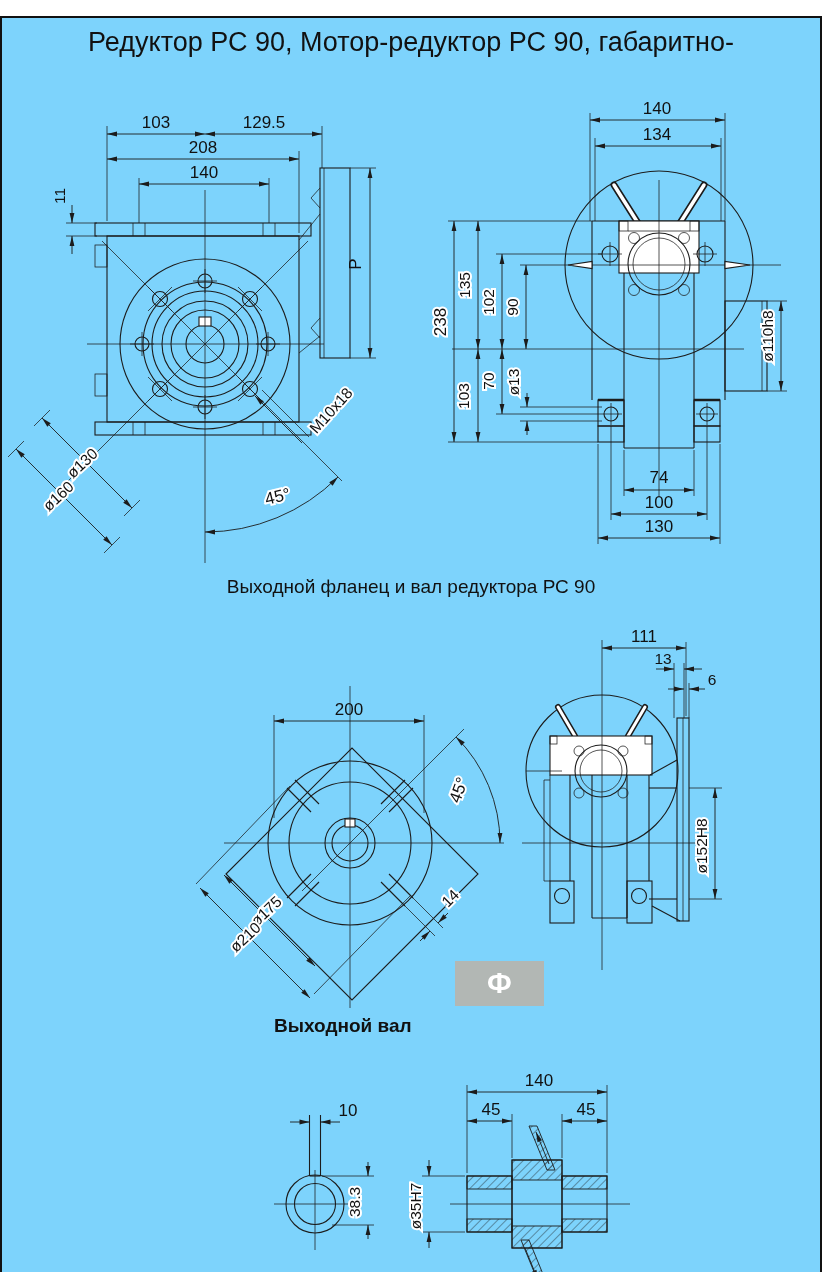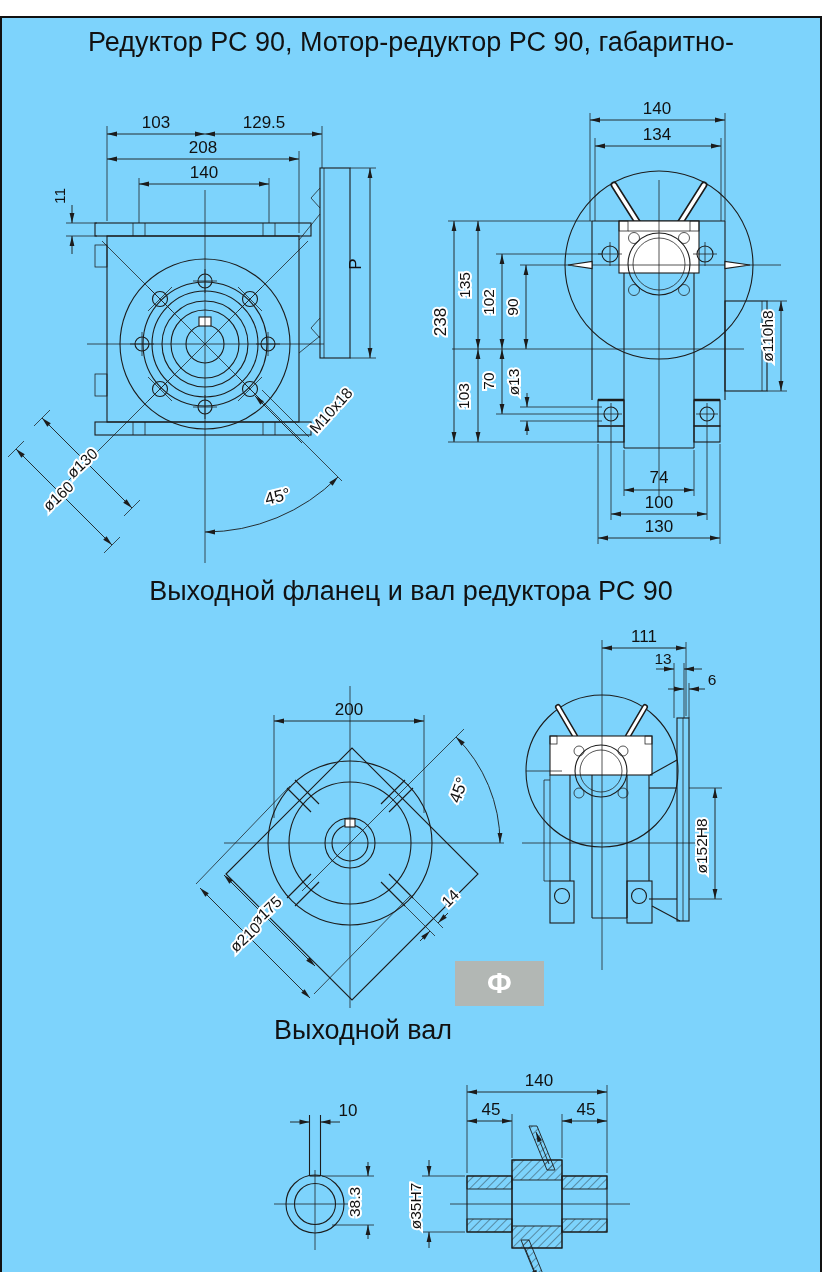--- a/index.html
+++ b/index.html
@@ -1,22 +1,22 @@
 <!DOCTYPE html>
 <html><head>
 <meta charset="utf-8">
 <style>
   html,body{margin:0;padding:0;background:#fff;}
   .page{position:relative;width:822px;height:1272px;background:#7dd3fc;border:2px solid #111;
         box-sizing:border-box;font-family:"Liberation Sans",sans-serif;color:#111;overflow:hidden;margin-top:16px;}
   .title-main{position:absolute;top:8px;left:0;width:100%;text-align:center;
               font-size:27px;line-height:33px;font-weight:500;}
   .title-flange{position:absolute;top:558px;left:0;width:100%;text-align:center;
-                font-size:27px;font-weight:500;}
-  .title-shaft{position:absolute;top:997px;left:272px;font-size:27px;font-weight:normal;}
+                font-size:19px;font-weight:500;}
+  .title-shaft{position:absolute;top:997px;left:272px;font-size:19px;font-weight:bold;}
   .watermark{position:absolute;left:453px;top:943px;width:89px;height:45px;background:#b2b7b4;
              display:flex;align-items:center;justify-content:center;
              color:#fff;font-size:29px;font-weight:bold;}
   svg.canvas{position:absolute;left:0;top:0;}
   .ln{stroke:#1c1c1c;stroke-width:1.1;fill:none;}
   .tk{stroke:#1c1c1c;stroke-width:0.75;fill:none;}
   .dm{stroke:#1c1c1c;stroke-width:0.9;fill:none;}
   .wf{fill:#fff;stroke:#1c1c1c;stroke-width:1.1;}
   .ht{fill:url(#hatch);stroke:#1c1c1c;stroke-width:0.9;}
   text.d{font:15.5px "Liberation Sans",sans-serif;fill:#111;text-anchor:middle;}

